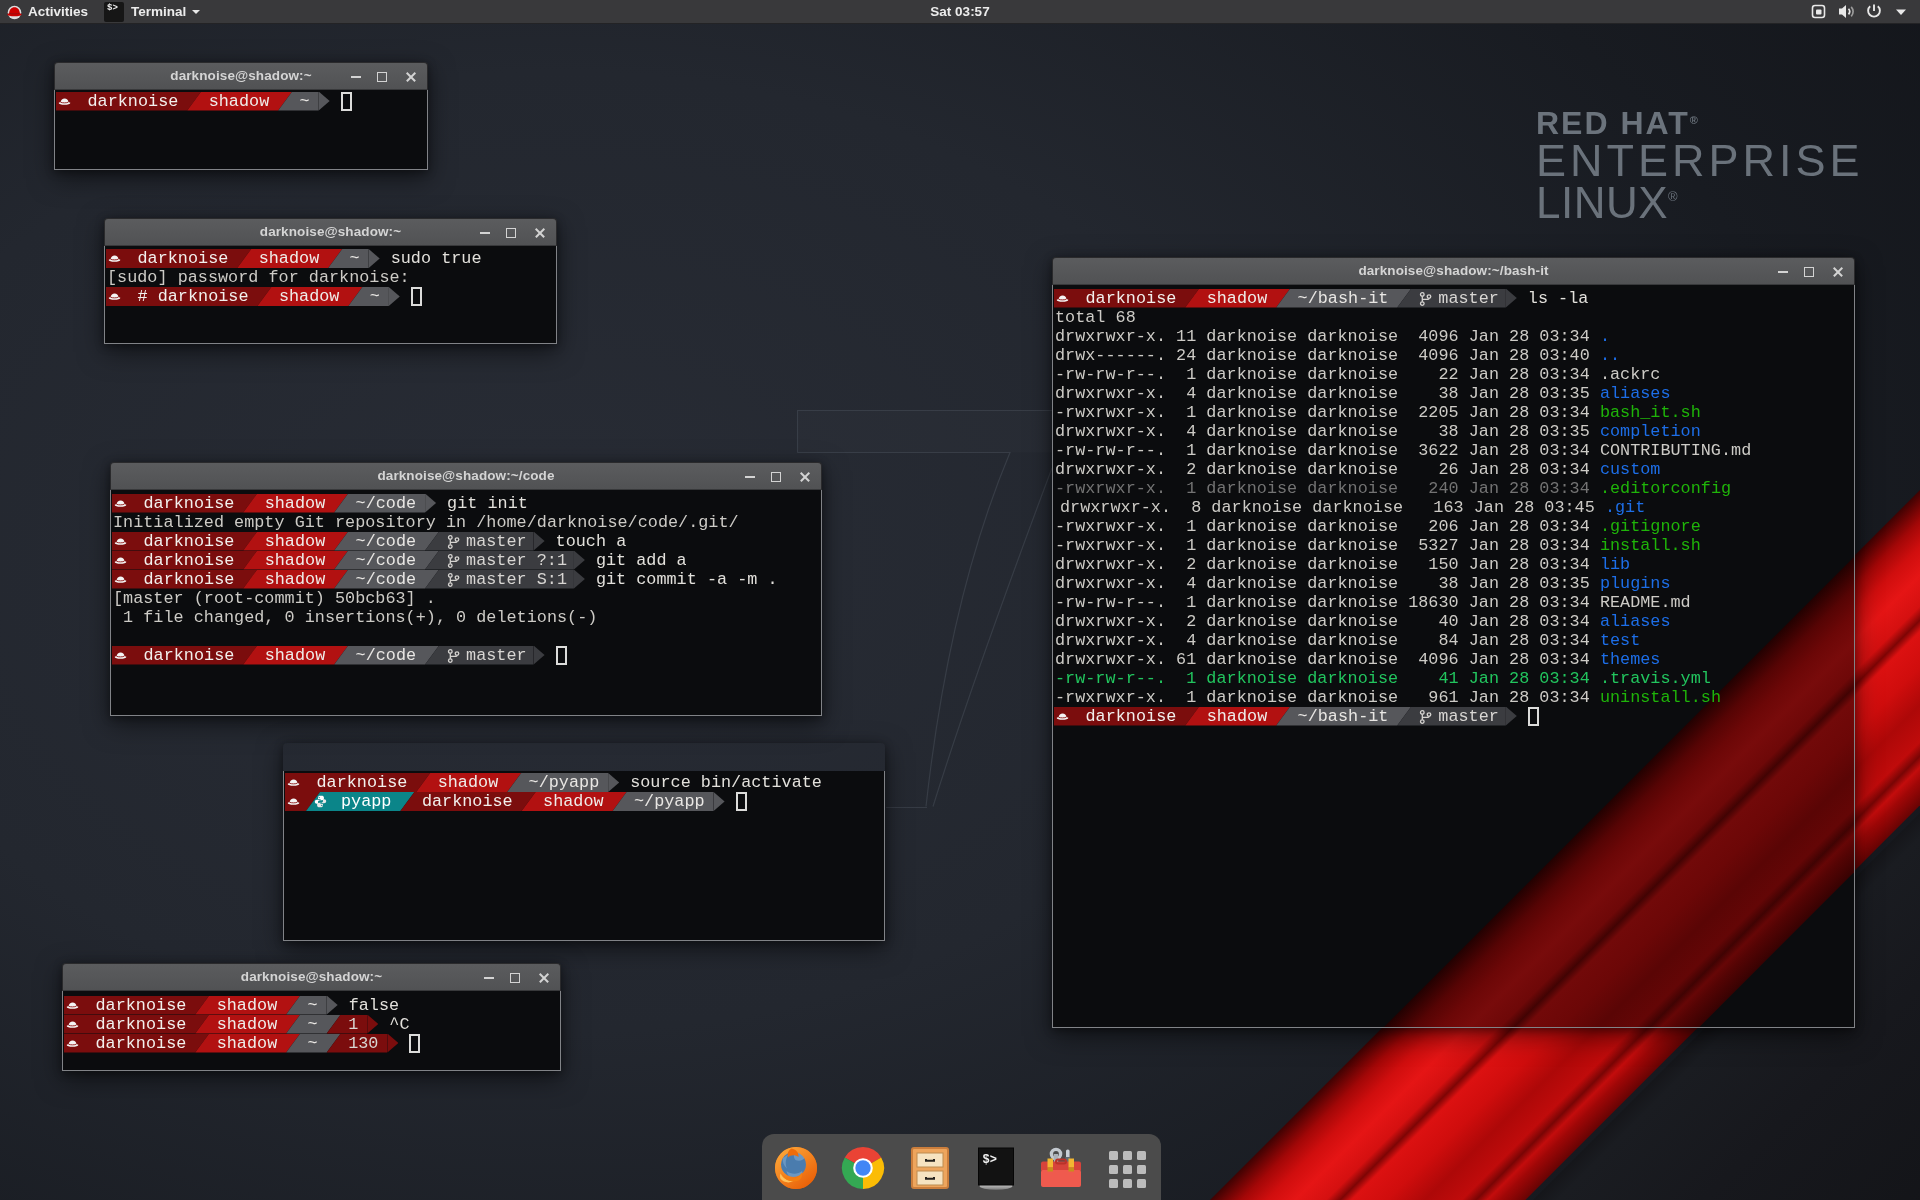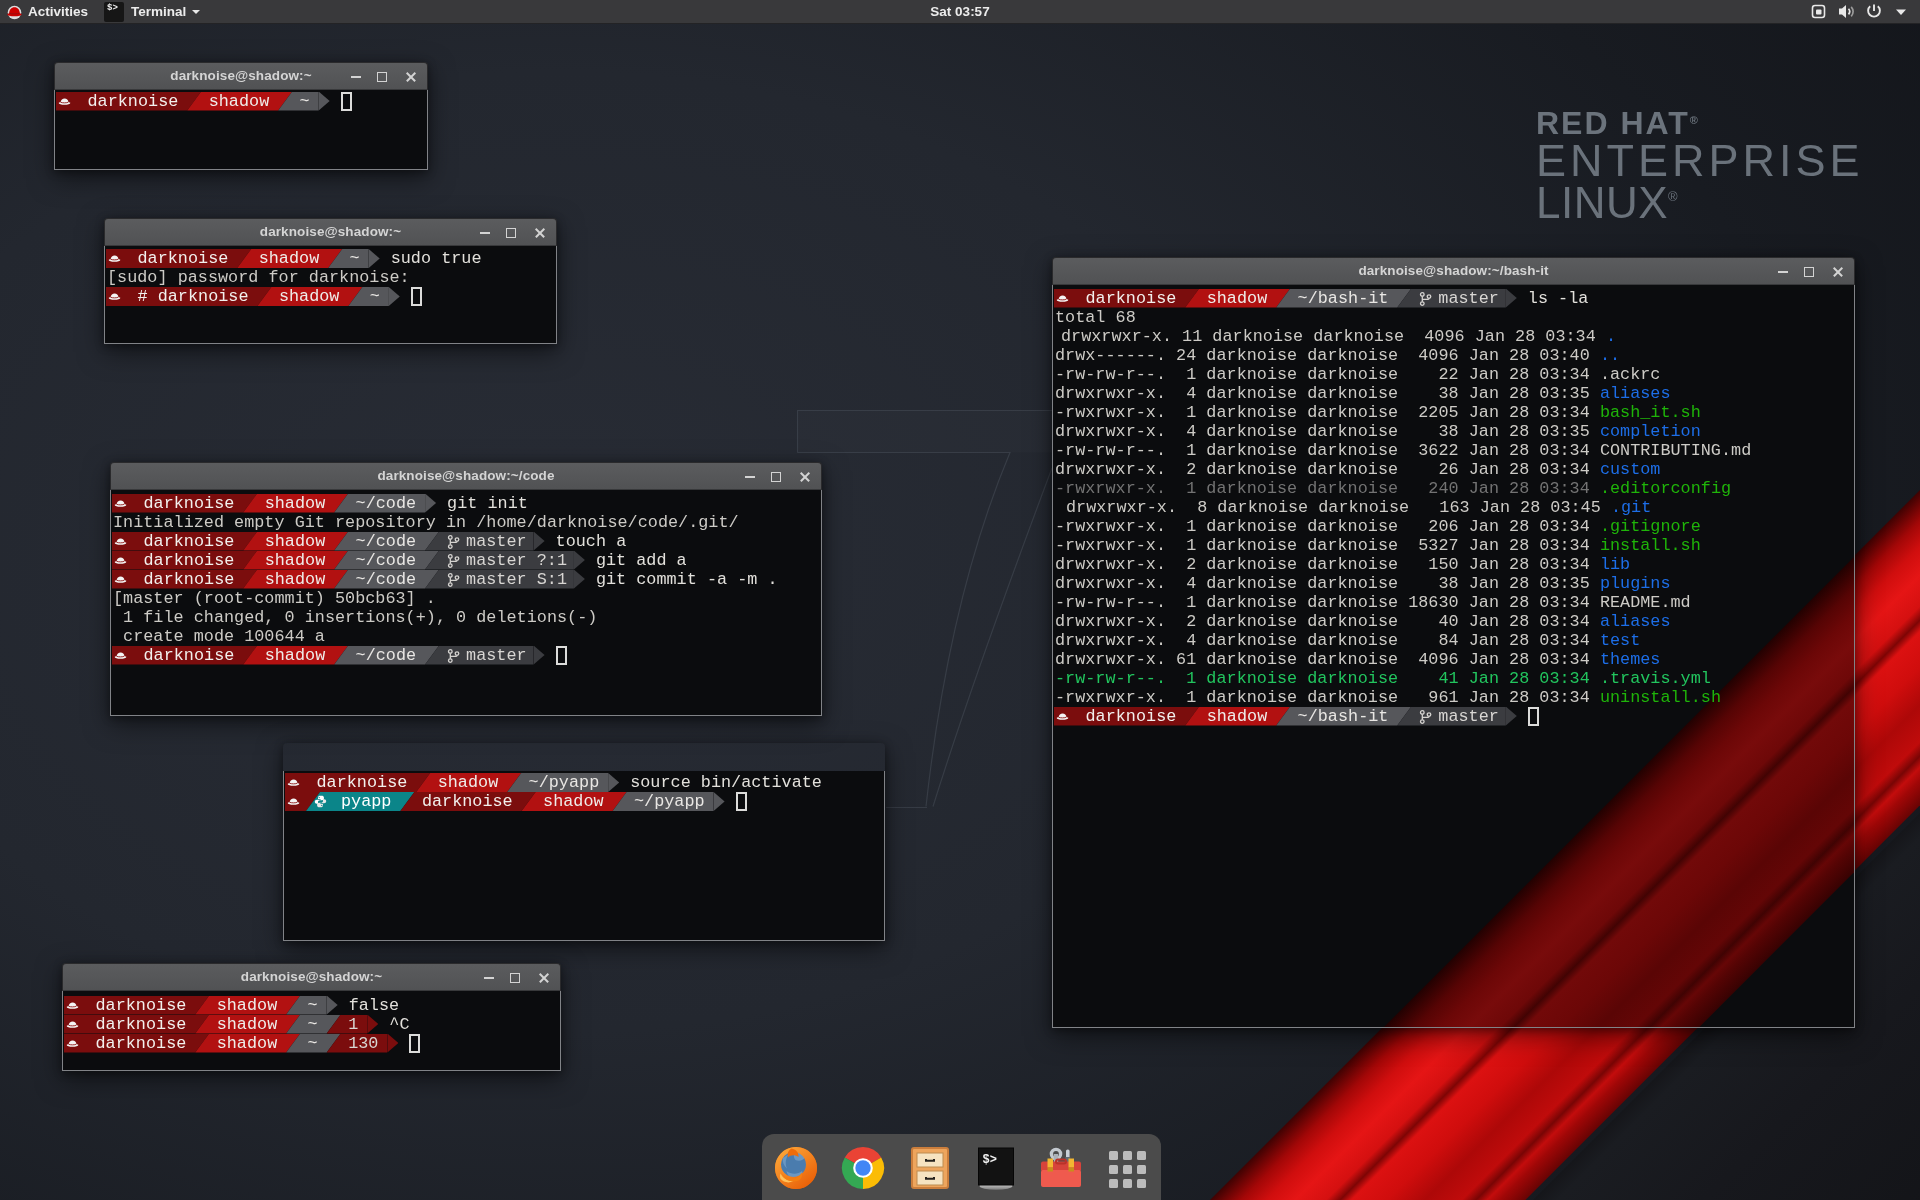--- a/index.html
+++ b/index.html
@@ -159,21 +159,20 @@
           </svg></span><b class="t" style="left:31.5px;color:#F2F0ED">darknoise</b><i class="sg" style="left:0.0px;width:145.2px;background:#7B0D0D;clip-path:polygon(0px 0,145.2px 0,131.2px 100%,0 100%);z-index:1"></i><b class="t" style="left:152.7px;color:#EFEDEA">shadow</b><i class="sg" style="left:131.2px;width:105.0px;background:#B21111;clip-path:polygon(14px 0,105.0px 0,91.0px 100%,0 100%);z-index:4"></i><b class="t" style="left:243.6px;color:#E9E7E4">~/code</b><i class="sg" style="left:222.2px;width:104.9px;background:#56575B;clip-path:polygon(14px 0,104.9px 0,90.9px 100%,0 100%);z-index:5"></i><span class="ic" style="left:335.1px;top:2px"><svg width="13" height="16" viewBox="0 0 13 16">
             <g stroke="#D5D3D0" stroke-width="1.3" fill="none">
               <circle cx="3.3" cy="3.4" r="1.8"></circle>
               <circle cx="3.3" cy="12.6" r="1.8"></circle>
               <circle cx="10" cy="5.6" r="1.8"></circle>
               <path d="M3.3 5.2 L3.3 10.8 M3.3 9.5 C3.3 7 10 9.5 10 7.4"></path>
             </g>
           </svg></span><b class="t" style="left:354.1px;color:#D8D6D3">master&nbsp;S:1</b><i class="sg" style="left:313.1px;width:148.8px;background:#3B3C40;clip-path:polygon(14px 0,148.8px 0,148.8px 100%,0 100%);z-index:6"></i><i class="sg" style="left:461.9px;width:11px;background:#3B3C40;clip-path:polygon(0 0,11px 50%,0 100%);z-index:7"></i><b class="t" style="left:483.9px;color:#E3E1DC">git&nbsp;commit&nbsp;-a&nbsp;-m&nbsp;.</b></div>
       <div class="ln" style="top:98.5px"><b class="t" style="left:1px;color:#CDCBC6">[master&nbsp;(root-commit)&nbsp;50bcb63]&nbsp;.</b></div>
       <div class="ln" style="top:117.5px"><b class="t" style="left:1px;color:#CDCBC6">&nbsp;1&nbsp;file&nbsp;changed,&nbsp;0&nbsp;insertions(+),&nbsp;0&nbsp;deletions(-)</b></div>
-      <div class="ln" style="top:136.5px"><b class="t" style="left:1px;color:#CDCBC6">&nbsp;create&nbsp;mode&nbsp;100644&nbsp;a</b></div>
       <div class="ln" style="top:155.5px"><span class="ic" style="left:2px;top:4px"><svg class="hat" width="13" height="11" viewBox="0 0 13 11">
             <path d="M2.6 6.3 C2.8 3.8 4.6 2.5 6.6 2.5 C8.7 2.5 10.3 3.9 10.4 6.1 C11.2 6.3 12.3 6.6 12.3 7.0 C12.3 7.9 9.7 8.8 6.5 8.8 C3.4 8.8 0.7 7.9 0.7 7.0 C0.7 6.6 1.6 6.4 2.6 6.3 Z" fill="#f4f4f4"></path>
             <path d="M2.6 6.2 C4.2 7.1 9 7.1 10.4 6.1" stroke="#8d1515" stroke-width="0.9" fill="none"></path>
           </svg></span><b class="t" style="left:31.5px;color:#F2F0ED">darknoise</b><i class="sg" style="left:0.0px;width:145.2px;background:#7B0D0D;clip-path:polygon(0px 0,145.2px 0,131.2px 100%,0 100%);z-index:1"></i><b class="t" style="left:152.7px;color:#EFEDEA">shadow</b><i class="sg" style="left:131.2px;width:105.0px;background:#B21111;clip-path:polygon(14px 0,105.0px 0,91.0px 100%,0 100%);z-index:4"></i><b class="t" style="left:243.6px;color:#E9E7E4">~/code</b><i class="sg" style="left:222.2px;width:104.9px;background:#56575B;clip-path:polygon(14px 0,104.9px 0,90.9px 100%,0 100%);z-index:5"></i><span class="ic" style="left:335.1px;top:2px"><svg width="13" height="16" viewBox="0 0 13 16">
             <g stroke="#D5D3D0" stroke-width="1.3" fill="none">
               <circle cx="3.3" cy="3.4" r="1.8"></circle>
               <circle cx="3.3" cy="12.6" r="1.8"></circle>
               <circle cx="10" cy="5.6" r="1.8"></circle>
               <path d="M3.3 5.2 L3.3 10.8 M3.3 9.5 C3.3 7 10 9.5 10 7.4"></path>
             </g>
@@ -233,30 +232,30 @@
             <path d="M2.6 6.2 C4.2 7.1 9 7.1 10.4 6.1" stroke="#8d1515" stroke-width="0.9" fill="none"></path>
           </svg></span><b class="t" style="left:31.5px;color:#F2F0ED">darknoise</b><i class="sg" style="left:0.0px;width:145.2px;background:#7B0D0D;clip-path:polygon(0px 0,145.2px 0,131.2px 100%,0 100%);z-index:1"></i><b class="t" style="left:152.7px;color:#EFEDEA">shadow</b><i class="sg" style="left:131.2px;width:105.0px;background:#B21111;clip-path:polygon(14px 0,105.0px 0,91.0px 100%,0 100%);z-index:4"></i><b class="t" style="left:243.6px;color:#E9E7E4">~/bash-it</b><i class="sg" style="left:222.2px;width:135.1px;background:#56575B;clip-path:polygon(14px 0,135.1px 0,121.1px 100%,0 100%);z-index:5"></i><span class="ic" style="left:365.3px;top:2px"><svg width="13" height="16" viewBox="0 0 13 16">
             <g stroke="#D5D3D0" stroke-width="1.3" fill="none">
               <circle cx="3.3" cy="3.4" r="1.8"></circle>
               <circle cx="3.3" cy="12.6" r="1.8"></circle>
               <circle cx="10" cy="5.6" r="1.8"></circle>
               <path d="M3.3 5.2 L3.3 10.8 M3.3 9.5 C3.3 7 10 9.5 10 7.4"></path>
             </g>
           </svg></span><b class="t" style="left:384.3px;color:#D8D6D3">master</b><i class="sg" style="left:343.3px;width:108.5px;background:#3B3C40;clip-path:polygon(14px 0,108.5px 0,108.5px 100%,0 100%);z-index:6"></i><i class="sg" style="left:451.8px;width:11px;background:#3B3C40;clip-path:polygon(0 0,11px 50%,0 100%);z-index:7"></i><b class="t" style="left:473.8px;color:#E3E1DC">ls&nbsp;-la</b></div>
       <div class="ln" style="top:22.5px"><b class="t" style="left:1px;color:#CDCBC6">total&nbsp;68</b></div>
-      <div class="ln" style="top:41.5px"><b class="t" style="left:7px;color:#CDCBC6"><span style="color:#CDCBC6">drwxrwxr-x.&nbsp;11&nbsp;darknoise&nbsp;darknoise&nbsp;&nbsp;4096&nbsp;Jan&nbsp;28&nbsp;03:34&nbsp;</span><span style="color:#1D6EE7">.</span></b></div>
+      <div class="ln" style="top:41.5px"><b class="t" style="left:1px;color:#CDCBC6"><span style="color:#CDCBC6">drwxrwxr-x.&nbsp;11&nbsp;darknoise&nbsp;darknoise&nbsp;&nbsp;4096&nbsp;Jan&nbsp;28&nbsp;03:34&nbsp;</span><span style="color:#1D6EE7">.</span></b></div>
       <div class="ln" style="top:60.5px"><b class="t" style="left:1px;color:#CDCBC6"><span style="color:#CDCBC6">drwx------.&nbsp;24&nbsp;darknoise&nbsp;darknoise&nbsp;&nbsp;4096&nbsp;Jan&nbsp;28&nbsp;03:40&nbsp;</span><span style="color:#1D6EE7">..</span></b></div>
       <div class="ln" style="top:79.5px"><b class="t" style="left:1px;color:#CDCBC6">-rw-rw-r--.&nbsp;&nbsp;1&nbsp;darknoise&nbsp;darknoise&nbsp;&nbsp;&nbsp;&nbsp;22&nbsp;Jan&nbsp;28&nbsp;03:34&nbsp;.ackrc</b></div>
       <div class="ln" style="top:98.5px"><b class="t" style="left:1px;color:#CDCBC6"><span style="color:#CDCBC6">drwxrwxr-x.&nbsp;&nbsp;4&nbsp;darknoise&nbsp;darknoise&nbsp;&nbsp;&nbsp;&nbsp;38&nbsp;Jan&nbsp;28&nbsp;03:35&nbsp;</span><span style="color:#1D6EE7">aliases</span></b></div>
       <div class="ln" style="top:117.5px"><b class="t" style="left:1px;color:#CDCBC6"><span style="color:#CDCBC6">-rwxrwxr-x.&nbsp;&nbsp;1&nbsp;darknoise&nbsp;darknoise&nbsp;&nbsp;2205&nbsp;Jan&nbsp;28&nbsp;03:34&nbsp;</span><span style="color:#1FB409">bash_it.sh</span></b></div>
       <div class="ln" style="top:136.5px"><b class="t" style="left:1px;color:#CDCBC6"><span style="color:#CDCBC6">drwxrwxr-x.&nbsp;&nbsp;4&nbsp;darknoise&nbsp;darknoise&nbsp;&nbsp;&nbsp;&nbsp;38&nbsp;Jan&nbsp;28&nbsp;03:35&nbsp;</span><span style="color:#1D6EE7">completion</span></b></div>
       <div class="ln" style="top:155.5px"><b class="t" style="left:1px;color:#CDCBC6">-rw-rw-r--.&nbsp;&nbsp;1&nbsp;darknoise&nbsp;darknoise&nbsp;&nbsp;3622&nbsp;Jan&nbsp;28&nbsp;03:34&nbsp;CONTRIBUTING.md</b></div>
       <div class="ln" style="top:174.5px"><b class="t" style="left:1px;color:#CDCBC6"><span style="color:#CDCBC6">drwxrwxr-x.&nbsp;&nbsp;2&nbsp;darknoise&nbsp;darknoise&nbsp;&nbsp;&nbsp;&nbsp;26&nbsp;Jan&nbsp;28&nbsp;03:34&nbsp;</span><span style="color:#1D6EE7">custom</span></b></div>
       <div class="ln" style="top:193.5px"><b class="t" style="left:1px;color:#CDCBC6"><span style="color:#737373">-rwxrwxr-x.&nbsp;&nbsp;1&nbsp;darknoise&nbsp;darknoise&nbsp;&nbsp;&nbsp;240&nbsp;Jan&nbsp;28&nbsp;03:34&nbsp;</span><span style="color:#1FB409">.editorconfig</span></b></div>
-      <div class="ln" style="top:212.5px"><b class="t" style="left:12px;color:#CDCBC6"><span style="color:#CDCBC6">drwxrwxr-x.&nbsp;&nbsp;8&nbsp;darknoise&nbsp;darknoise&nbsp;&nbsp;&nbsp;163&nbsp;Jan&nbsp;28&nbsp;03:45&nbsp;</span><span style="color:#1D6EE7">.git</span></b></div>
+      <div class="ln" style="top:212.5px"><b class="t" style="left:6px;color:#CDCBC6"><span style="color:#CDCBC6">drwxrwxr-x.&nbsp;&nbsp;8&nbsp;darknoise&nbsp;darknoise&nbsp;&nbsp;&nbsp;163&nbsp;Jan&nbsp;28&nbsp;03:45&nbsp;</span><span style="color:#1D6EE7">.git</span></b></div>
       <div class="ln" style="top:231.5px"><b class="t" style="left:1px;color:#CDCBC6"><span style="color:#CDCBC6">-rwxrwxr-x.&nbsp;&nbsp;1&nbsp;darknoise&nbsp;darknoise&nbsp;&nbsp;&nbsp;206&nbsp;Jan&nbsp;28&nbsp;03:34&nbsp;</span><span style="color:#1FB409">.gitignore</span></b></div>
       <div class="ln" style="top:250.5px"><b class="t" style="left:1px;color:#CDCBC6"><span style="color:#CDCBC6">-rwxrwxr-x.&nbsp;&nbsp;1&nbsp;darknoise&nbsp;darknoise&nbsp;&nbsp;5327&nbsp;Jan&nbsp;28&nbsp;03:34&nbsp;</span><span style="color:#1FB409">install.sh</span></b></div>
       <div class="ln" style="top:269.5px"><b class="t" style="left:1px;color:#CDCBC6"><span style="color:#CDCBC6">drwxrwxr-x.&nbsp;&nbsp;2&nbsp;darknoise&nbsp;darknoise&nbsp;&nbsp;&nbsp;150&nbsp;Jan&nbsp;28&nbsp;03:34&nbsp;</span><span style="color:#1D6EE7">lib</span></b></div>
       <div class="ln" style="top:288.5px"><b class="t" style="left:1px;color:#CDCBC6"><span style="color:#CDCBC6">drwxrwxr-x.&nbsp;&nbsp;4&nbsp;darknoise&nbsp;darknoise&nbsp;&nbsp;&nbsp;&nbsp;38&nbsp;Jan&nbsp;28&nbsp;03:35&nbsp;</span><span style="color:#1D6EE7">plugins</span></b></div>
       <div class="ln" style="top:307.5px"><b class="t" style="left:1px;color:#CDCBC6">-rw-rw-r--.&nbsp;&nbsp;1&nbsp;darknoise&nbsp;darknoise&nbsp;18630&nbsp;Jan&nbsp;28&nbsp;03:34&nbsp;README.md</b></div>
       <div class="ln" style="top:326.5px"><b class="t" style="left:1px;color:#CDCBC6"><span style="color:#CDCBC6">drwxrwxr-x.&nbsp;&nbsp;2&nbsp;darknoise&nbsp;darknoise&nbsp;&nbsp;&nbsp;&nbsp;40&nbsp;Jan&nbsp;28&nbsp;03:34&nbsp;</span><span style="color:#1D6EE7">aliases</span></b></div>
       <div class="ln" style="top:345.5px"><b class="t" style="left:1px;color:#CDCBC6"><span style="color:#CDCBC6">drwxrwxr-x.&nbsp;&nbsp;4&nbsp;darknoise&nbsp;darknoise&nbsp;&nbsp;&nbsp;&nbsp;84&nbsp;Jan&nbsp;28&nbsp;03:34&nbsp;</span><span style="color:#1D6EE7">test</span></b></div>
       <div class="ln" style="top:364.5px"><b class="t" style="left:1px;color:#CDCBC6"><span style="color:#CDCBC6">drwxrwxr-x.&nbsp;61&nbsp;darknoise&nbsp;darknoise&nbsp;&nbsp;4096&nbsp;Jan&nbsp;28&nbsp;03:34&nbsp;</span><span style="color:#1D6EE7">themes</span></b></div>
       <div class="ln" style="top:383.5px"><b class="t" style="left:1px;color:#22c55e">-rw-rw-r--.&nbsp;&nbsp;1&nbsp;darknoise&nbsp;darknoise&nbsp;&nbsp;&nbsp;&nbsp;41&nbsp;Jan&nbsp;28&nbsp;03:34&nbsp;.travis.yml</b></div>
       <div class="ln" style="top:402.5px"><b class="t" style="left:1px;color:#CDCBC6"><span style="color:#CDCBC6">-rwxrwxr-x.&nbsp;&nbsp;1&nbsp;darknoise&nbsp;darknoise&nbsp;&nbsp;&nbsp;961&nbsp;Jan&nbsp;28&nbsp;03:34&nbsp;</span><span style="color:#1FB409">uninstall.sh</span></b></div>

